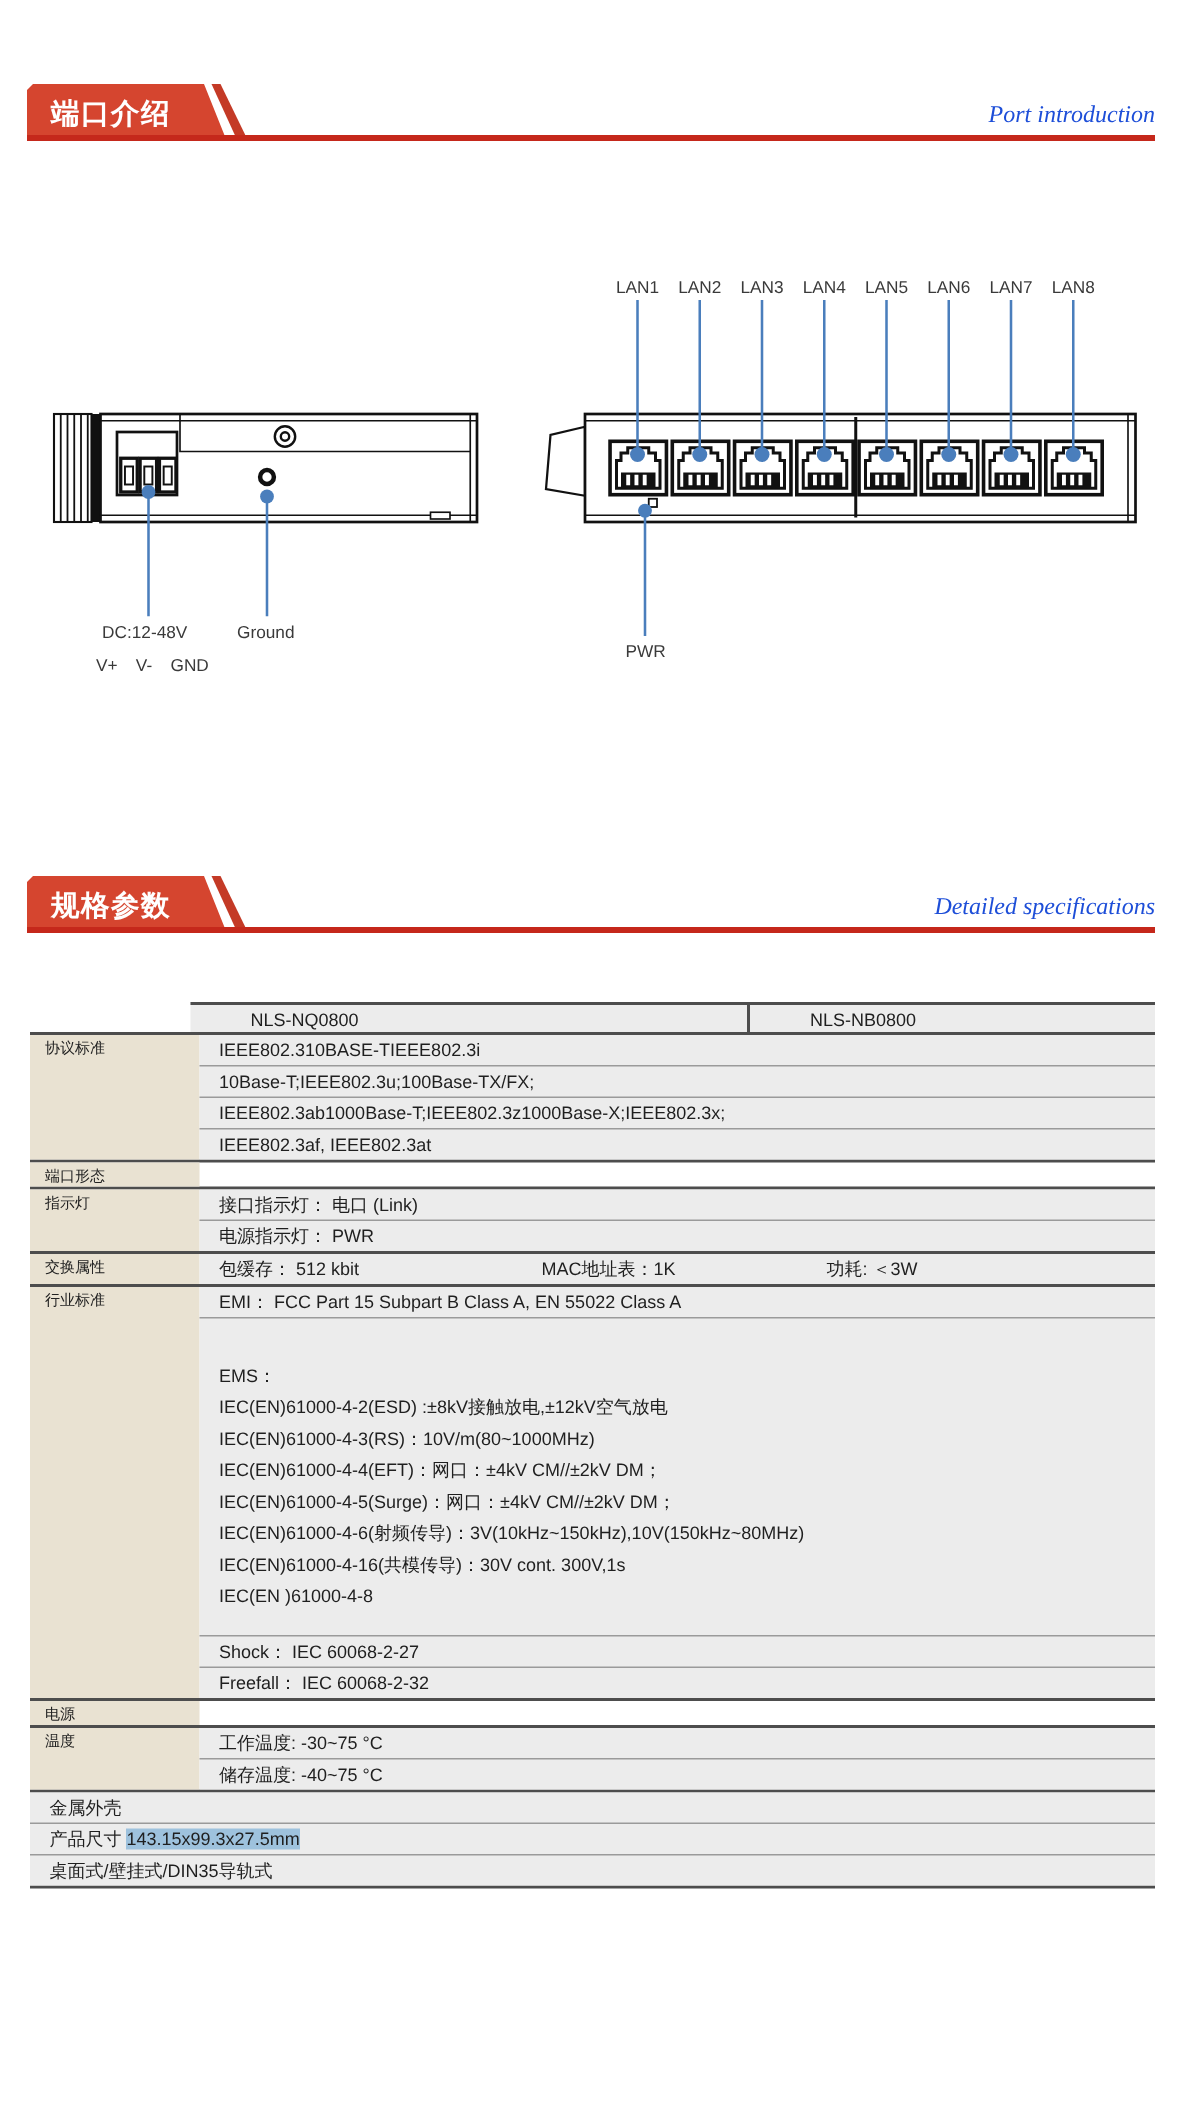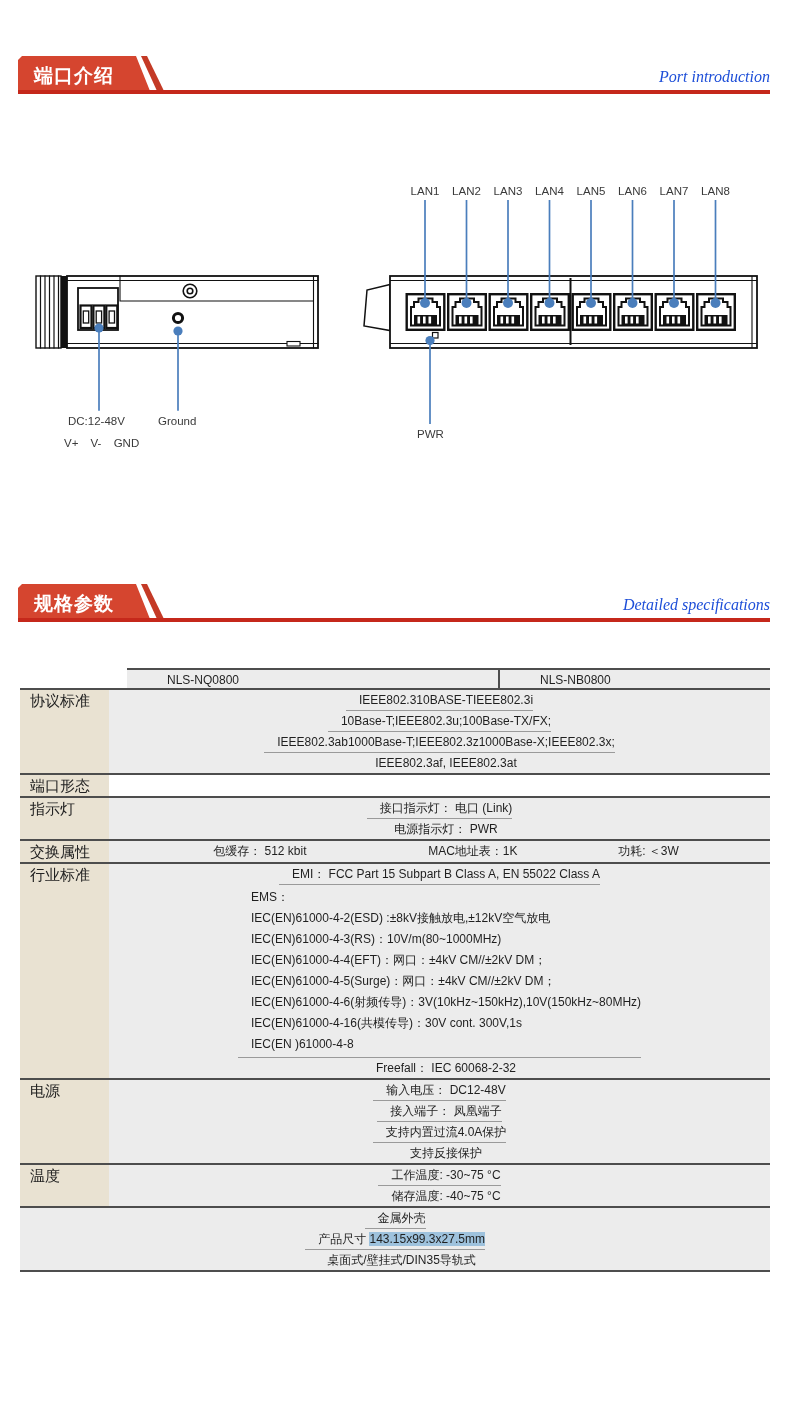--- a/index.html
+++ b/index.html
@@ -17,26 +17,26 @@
 
   
   .spec-table{position:absolute;left:20px;top:668px;width:750px;font-size:12px;}
   .t-header{display:flex;border-bottom:2px solid #4d4d4d;}
   .t-spacer{width:107px;}
   .t-hcell{background:#ececec;border-top:2px solid #4d4d4d;height:20px;line-height:20px;
            padding-left:40px;box-sizing:border-box;}
   .t-hc1{width:373px;border-right:2px solid #4d4d4d;}
   .t-hc2{width:318px;flex:1;}
   .t-sec{display:flex;border-bottom:2px solid #4d4d4d;}
-  .t-label{width:89px;background:#e9e2d2;padding:2px 0 0 10px;box-sizing:border-box;
-           font-size:15px;color:#222;}
-  .t-rows{flex:1;display:flex;flex-direction:column;background:#ececec;align-items:center;}
+  .t-label{width:113px;background:#e9e2d2;padding:2px 0 0 10px;box-sizing:border-box;
+           font-size:10px;color:#222;}
+  .t-rows{flex:1;display:flex;flex-direction:column;background:#ececec;}
   .t-rows > *:not(:last-child){border-bottom:1px solid #9a9a9a;}
   .t-row{height:20px;line-height:20px;padding-left:13px;white-space:nowrap;}
-  .t-block{padding:2px 0 2px 13px;}
+  .t-block{padding:2px 0 15px 13px;margin-top:26px;}
   .t-block .t-line{height:21px;line-height:21px;white-space:nowrap;}
   .t-cols{display:flex;flex:1;}
   .t-col{padding:1px 6px 0 13px;box-sizing:border-box;}
   .t-col .t-line{height:19px;line-height:19px;white-space:nowrap;}
   .t-col1{width:325px;border-right:1.5px solid #4d4d4d;}
   .t-col2{flex:1;}
   .sw1{display:inline-block;width:215px;}
   .sw2{display:inline-block;width:190px;}
   .hl{background:#9ec2dd;}
 </style>
@@ -207,32 +207,27 @@
         <div class="t-block">
           <div class="t-line">EMS：</div>
           <div class="t-line">IEC(EN)61000-4-2(ESD) :±8kV接触放电,±12kV空气放电</div>
           <div class="t-line">IEC(EN)61000-4-3(RS)：10V/m(80~1000MHz)</div>
           <div class="t-line">IEC(EN)61000-4-4(EFT)：网口：±4kV CM//±2kV DM；</div>
           <div class="t-line">IEC(EN)61000-4-5(Surge)：网口：±4kV CM//±2kV DM；</div>
           <div class="t-line">IEC(EN)61000-4-6(射频传导)：3V(10kHz~150kHz),10V(150kHz~80MHz)</div>
           <div class="t-line">IEC(EN)61000-4-16(共模传导)：30V cont. 300V,1s</div>
           <div class="t-line">IEC(EN )61000-4-8</div>
         </div>
+        <div class="t-row">Shock： IEC 60068-2-27</div>
         <div class="t-row">Freefall： IEC 60068-2-32</div>
       </div>
     </div>
 
     <div class="t-sec">
       <div class="t-label">电源</div>
-      <div class="t-rows">
-        <div class="t-row">输入电压： DC12-48V</div>
-        <div class="t-row">接入端子： 凤凰端子</div>
-        <div class="t-row">支持内置过流4.0A保护</div>
-        <div class="t-row">支持反接保护</div>
-      </div>
     </div>
 
     <div class="t-sec">
       <div class="t-label">温度</div>
       <div class="t-rows">
         <div class="t-row">工作温度: -30~75 °C</div>
         <div class="t-row">储存温度: -40~75 °C</div>
       </div>
     </div>
 

